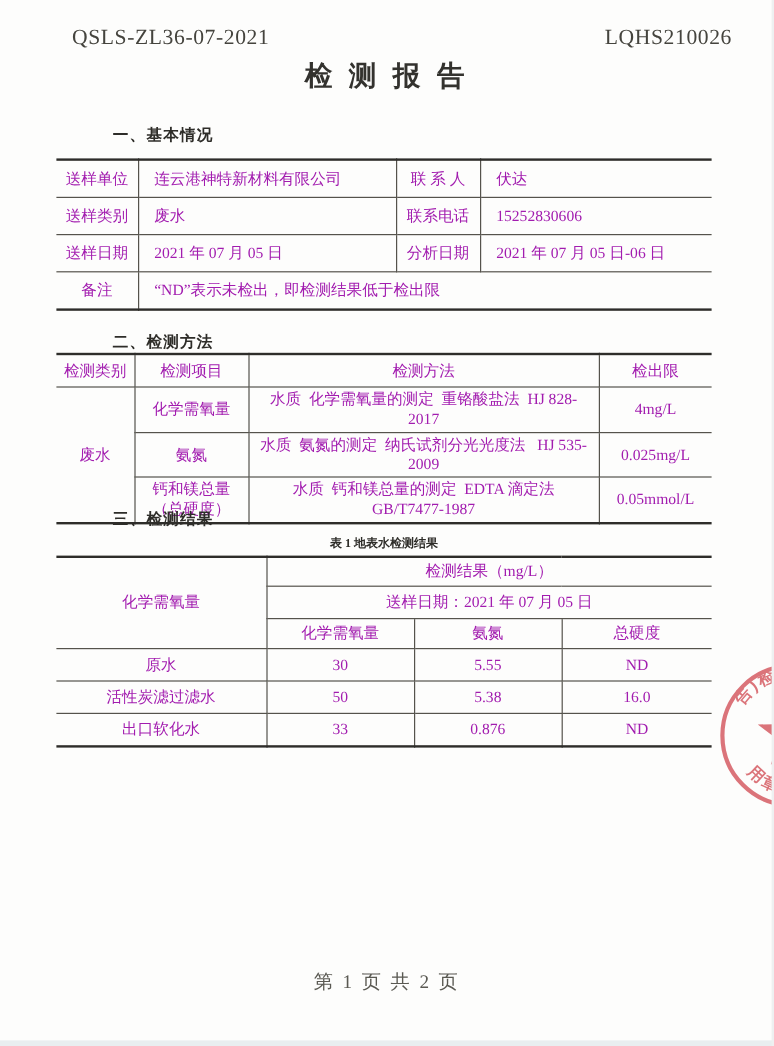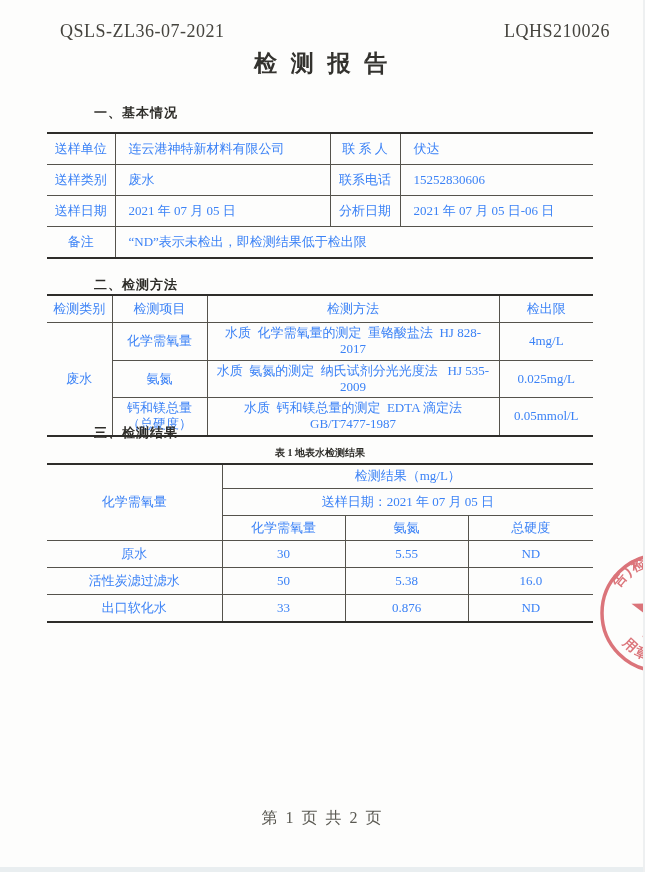--- a/index.html
+++ b/index.html
@@ -34,21 +34,21 @@
     position:absolute;left:47px;width:546px;
     border-collapse:collapse;table-layout:fixed;
     border-top:2px solid #2e2d2a;
     border-bottom:2px solid #2e2d2a;
     border-left:hidden;border-right:hidden;
   }
   table.tbl td{
     border:1px solid #55534c;
     font-size:13px;line-height:1.25;
     text-align:center;vertical-align:middle;
-    padding:2px 6px;color:#3b82f6;
+    padding:2px 6px;color:#a21caf;
     overflow:hidden;
   }
   #tbl-basic{top:132px;}
   #tbl-basic td{height:26px;}
   #tbl-basic td.val{text-align:left;padding-left:13px;margin-top:40px;}
   #tbl-methods{top:294px;}
   #tbl-methods tr.hdr td{height:22px;}
   #tbl-methods tr.r1 td{height:26px;}
   #tbl-methods tr.r2 td{height:27px;}
   #tbl-methods tr.r3 td{height:32px;}

